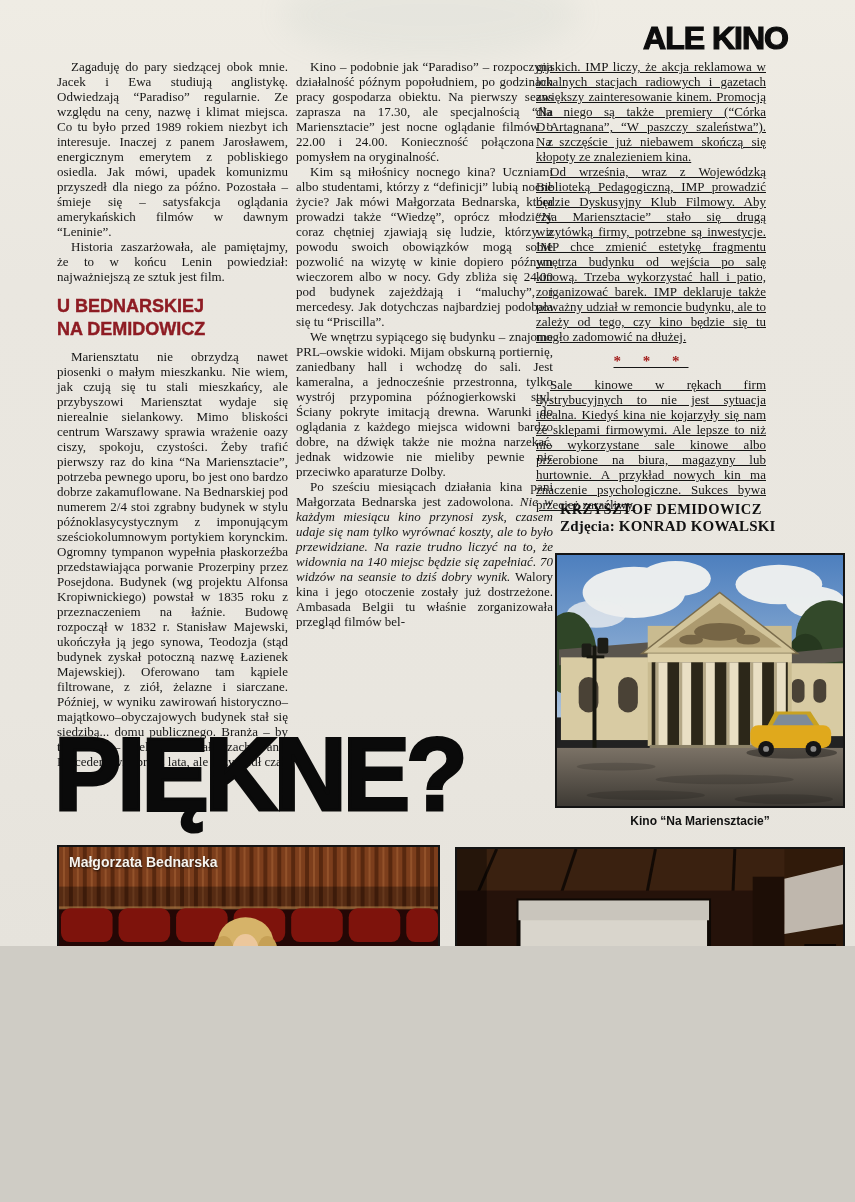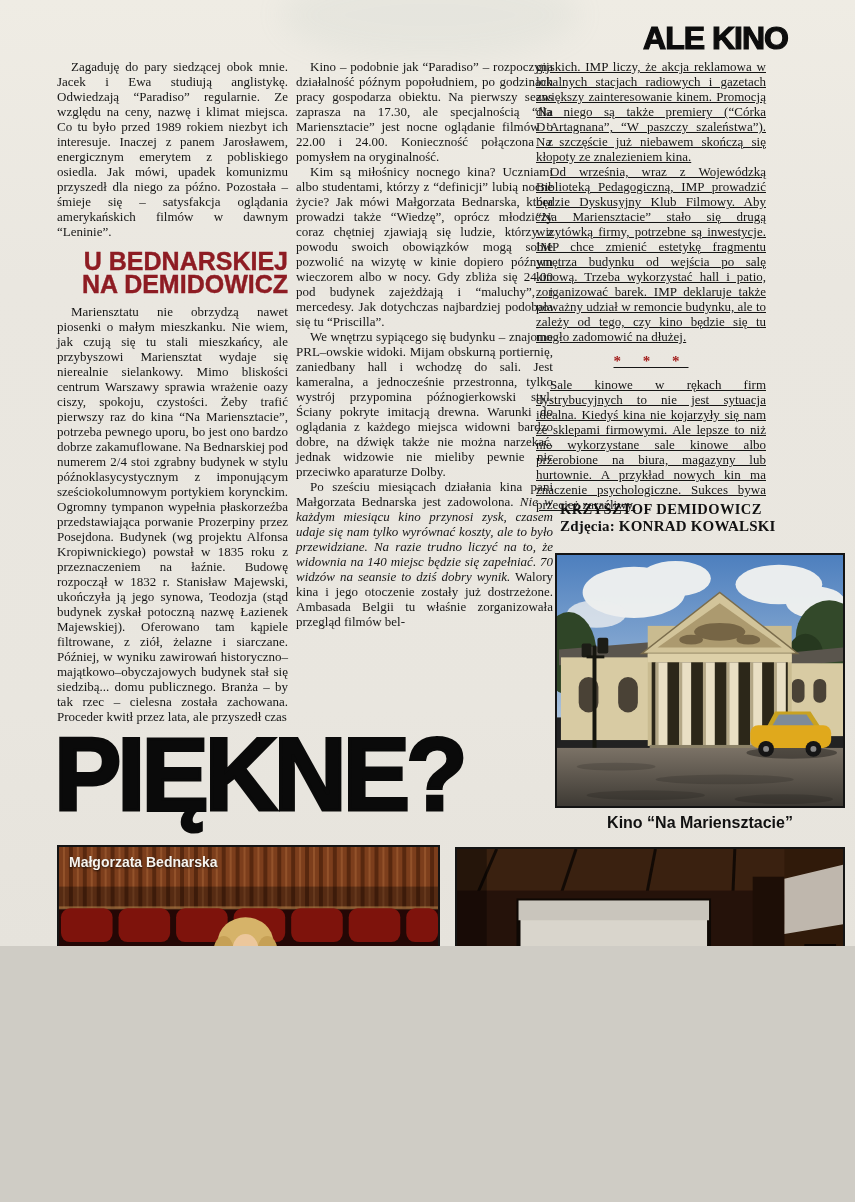--- a/index.html
+++ b/index.html
@@ -12,42 +12,42 @@
          background:#b9b6ae;opacity:.12;filter:blur(6px);}
   .section-title{position:absolute;left:560px;top:20px;width:228px;text-align:right;
          font-family:"Liberation Sans",sans-serif;font-weight:bold;font-size:32px;
          letter-spacing:-1px;color:#0d0d0d;-webkit-text-stroke:1.2px #0d0d0d;}
   .col{position:absolute;top:59px;color:#161616;}
   .col1{left:57px;width:231px;}
   .col2{left:296px;width:257px;}
   .col3{left:536px;width:230px;text-decoration:underline;}
   .body{margin:0;font-size:13px;line-height:15px;text-align:justify;}
   .indent{text-indent:14px;}
-  .red-heading{margin:11px 0 8px;text-align:right;font-family:"Liberation Sans",sans-serif;
-         font-weight:bold;font-size:25px;line-height:23px;color:#8e1c23;
+  .red-heading{margin:11px 0 8px;text-align:left;font-family:"Liberation Sans",sans-serif;
+         font-weight:bold;font-size:18px;line-height:23px;color:#8e1c23;
          -webkit-text-stroke:.4px #8e1c23;}
   .stars{margin:9px 0 7px;text-align:center;color:#a31e1c;font-weight:bold;
          font-size:15px;letter-spacing:9px;}
   .byline{position:absolute;left:560px;top:501px;width:260px;color:#111;}
   .byline-author{font-family:"Liberation Serif",serif;font-weight:bold;font-size:14.5px;
          letter-spacing:.4px;}
   .byline-photo{font-family:Liberation Serif, serif;font-weight:bold;font-size:15px;
          letter-spacing:.2px;}
   .big-headline{position:absolute;left:54px;top:722px;width:440px;
          font-family:"Liberation Sans",sans-serif;font-weight:bold;font-size:101px;
          line-height:104px;letter-spacing:-4px;color:#0a0a0a;
          -webkit-text-stroke:3px #0a0a0a;transform:scaleY(1.02);}
   .photo{position:absolute;border:2px solid #141414;box-sizing:border-box;overflow:hidden;
          background:#222;}
   .photo svg{display:block;width:100%;height:100%;}
   .photo-building{left:555px;top:553px;width:290px;height:255px;}
   .photo-seats{left:57px;top:845px;width:383px;height:291px;}
   .photo-hall{left:455px;top:847px;width:390px;height:293px;}
   .caption-building{position:absolute;left:555px;top:814px;width:290px;text-align:center;
-         font-family:"Liberation Sans",sans-serif;font-weight:bold;font-size:16px;color:#111;}
+         font-family:"Liberation Sans",sans-serif;font-weight:bold;font-size:12px;color:#111;}
   .caption-seats{position:absolute;left:10px;top:7px;
          font-family:"Liberation Sans",sans-serif;font-weight:bold;font-size:14px;color:#f6f4ef;
          text-shadow:0 1px 2px rgba(0,0,0,.7);z-index:2;}
   .footer{position:absolute;left:0;top:1144px;width:855px;height:20px;padding-left:12px;}
   .magazine-name{position:absolute;right:203px;top:2px;
          font-family:"Liberation Sans",sans-serif;font-weight:bold;font-size:16px;
          letter-spacing:1.5px;color:#2e2c85;-webkit-text-stroke:.7px #2e2c85;}
   .page-number{position:absolute;right:172px;top:3px;
          font-family:"Liberation Sans",sans-serif;font-weight:600;font-size:15px;color:#1d1d24;}
   .footer-bar-edge{position:absolute;right:0;top:6px;width:84px;height:9px;background:#2e2c85;opacity:.95;}
@@ -57,20 +57,21 @@
 
 <div class="page">
 
   <div class="ghost"></div>
   <div class="ghost2"></div>
 
   <div class="section-title">ALE KINO</div>
 
   <div class="col col1">
     <p class="body indent">Zagaduję do pary siedzącej obok mnie. Jacek i Ewa studiują anglistykę. Odwiedzają “Paradiso” regularnie. Ze względu na ceny, nazwę i klimat miejsca. Co tu było przed 1989 rokiem niezbyt ich interesuje. Inaczej z panem Jarosławem, energicznym emerytem z pobliskiego osiedla. Jak mówi, upadek komunizmu przyszedł dla niego za późno. Pozostała – śmieje się – satysfakcja oglądania amerykańskich filmów w dawnym “Leninie”.</p>
+    <p class="body indent">Historia zaszarżowała, ale pamiętajmy, że to w końcu Lenin powiedział: najważniejszą ze sztuk jest film.</p>
     <h2 class="red-heading"><span>U BEDNARSKIEJ</span><br><span>NA DEMIDOWICZ</span></h2>
     <p class="body indent">Mariensztatu nie obrzydzą nawet piosenki o małym mieszkanku. Nie wiem, jak czują się tu stali mieszkańcy, ale przybyszowi Mariensztat wydaje się nierealnie sielankowy. Mimo bliskości centrum Warszawy sprawia wrażenie oazy ciszy, spokoju, czystości. Żeby trafić pierwszy raz do kina “Na Mariensztacie”, potrzeba pewnego uporu, bo jest ono bardzo dobrze zakamuflowane. Na Bednarskiej pod numerem 2/4 stoi zgrabny budynek w stylu późnoklasycystycznym z imponującym sześciokolumnowym portykiem korynckim. Ogromny tympanon wypełnia płaskorzeźba przedstawiająca porwanie Prozerpiny przez Posejdona. Budynek (wg projektu Alfonsa Kropiwnickiego) powstał w 1835 roku z przeznaczeniem na łaźnie. Budowę rozpoczął w 1832 r. Stanisław Majewski, ukończyła ją jego synowa, Teodozja (stąd budynek zyskał potoczną nazwę Łazienek Majewskiej). Oferowano tam kąpiele filtrowane, z ziół, żelazne i siarczane. Później, w wyniku zawirowań historyczno–majątkowo–obyczajowych budynek stał się siedzibą... domu publicznego. Branża – by tak rzec – cielesna została zachowana. Proceder kwitł przez lata, ale przyszedł czas</p>
   </div>
 
   <div class="col col2">
     <p class="body indent">Kino – podobnie jak “Paradiso” – rozpoczyna działalność późnym popołudniem, po godzinach pracy gospodarza obiektu. Na pierwszy seans zaprasza na 17.30, ale specjalnością “Na Mariensztacie” jest nocne oglądanie filmów o 22.00 i 24.00. Konieczność połączona z pomysłem na oryginalność.</p>
     <p class="body indent">Kim są miłośnicy nocnego kina? Uczniami albo studentami, którzy z “definicji” lubią nocne życie? Jak mówi Małgorzata Bednarska, która prowadzi także “Wiedzę”, oprócz młodzieży coraz chętniej zjawiają się ludzie, którzy z powodu swoich obowiązków mogą sobie pozwolić na wizytę w kinie dopiero późnym wieczorem albo w nocy. Gdy zbliża się 24.00 pod budynek zajeżdżają i “maluchy”, i mercedesy. Jak dotychczas najbardziej podobała się tu “Priscilla”.</p>
     <p class="body indent">We wnętrzu sypiącego się budynku – znajome PRL–owskie widoki. Mijam obskurną portiernię, zaniedbany hall i wchodzę do sali. Jest kameralna, a jednocześnie przestronna, tylko wystrój przypomina późnogierkowski styl. Ściany pokryte imitacją drewna. Warunki do oglądania z każdego miejsca widowni bardzo dobre, na dźwięk także nie można narzekać, jednak widzowie nie mieliby pewnie nic przeciwko aparaturze Dolby.</p>
     <p class="body indent"><span>Po sześciu miesiącach działania kina pani Małgorzata Bednarska jest zadowolona. </span><i>Nie w każdym miesiącu kino przynosi zysk, czasem udaje się nam tylko wyrównać koszty, ale to było przewidziane. Na razie trudno liczyć na to, że widownia na 140 miejsc będzie się zapełniać. 70 widzów na seansie to dziś dobry wynik.</i><span> Walory kina i jego otoczenie zostały już dostrzeżone. Ambasada Belgii tu właśnie zorganizowała przegląd filmów bel-</span></p>
   </div>

